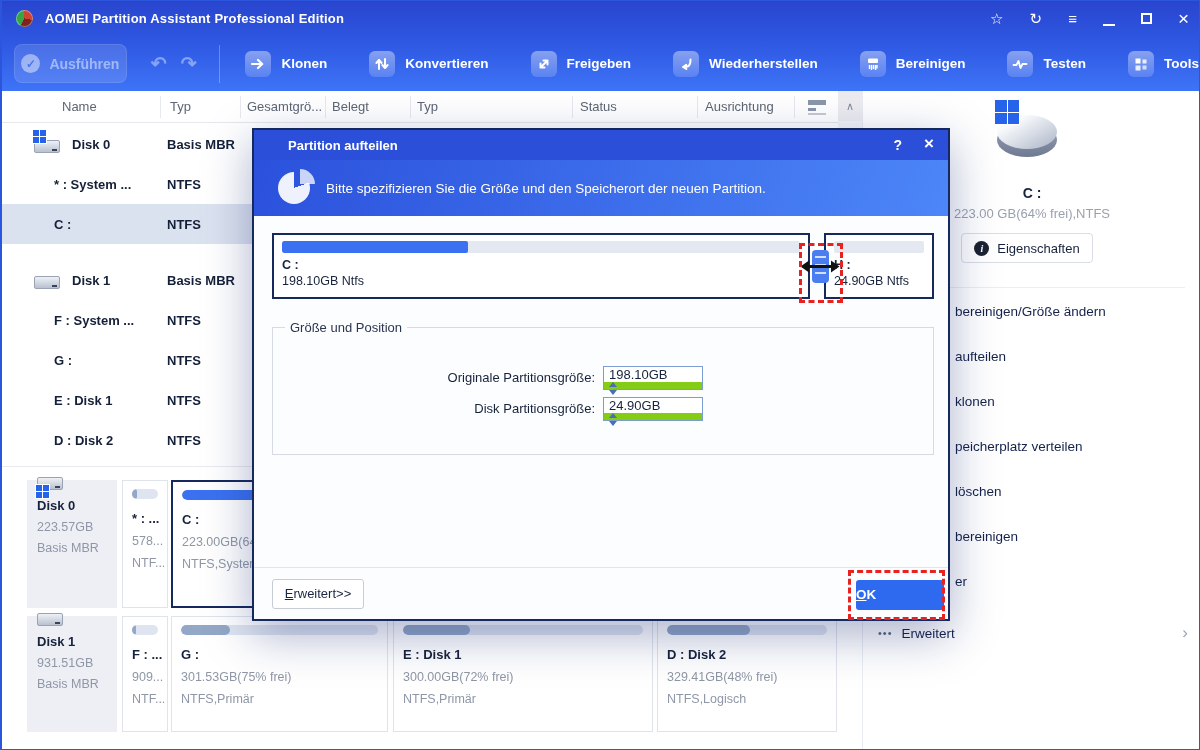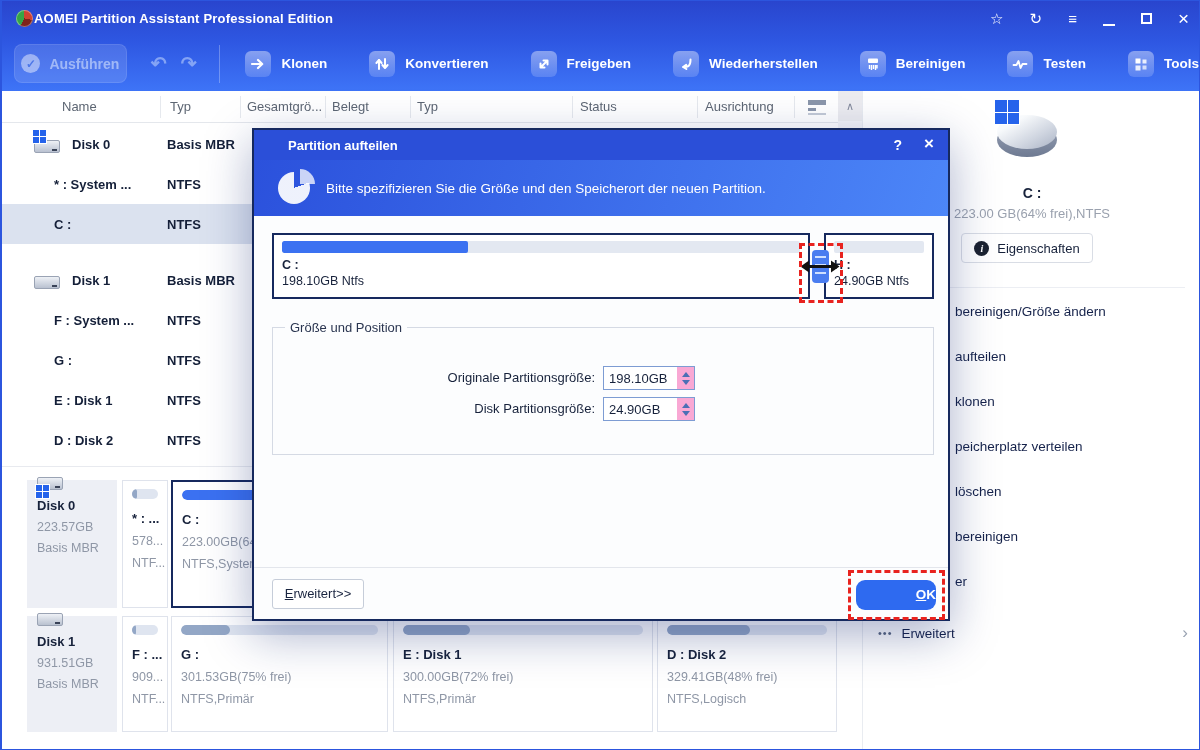--- a/index.html
+++ b/index.html
@@ -8,21 +8,21 @@
   .window { position:relative; width:1200px; height:750px; background:#fff;
             border:1px solid #2c55de; border-left-width:2px; overflow:hidden; }
 
   
   .topbar { position:absolute; left:0; top:0; width:100%; height:90px;
             background:linear-gradient(180deg,#2945ce 0%,#2e57e2 45%,#3e74f7 100%); }
   .titlebar { position:absolute; left:0; top:0; width:100%; height:35px; display:flex; align-items:center; }
   .app-logo { width:17px; height:17px; border-radius:50%; margin-left:14px;
               background:conic-gradient(from 210deg,#35a546 0 150deg,#cf4231 150deg 250deg,#7e231a 250deg 360deg);
               box-shadow:inset 0 0 0 1px rgba(255,255,255,.35); }
-  .app-title { color:#fff; font-weight:700; font-size:13px; margin-left:1px; letter-spacing:.2px; }
+  .app-title { color:#fff; font-weight:700; font-size:13px; margin-left:12px; letter-spacing:.2px; }
   .title-icons { position:absolute; right:10px; top:0; height:35px; display:flex; align-items:center; gap:26px; color:#fff; }
   .title-icons span { font-size:15px; line-height:1; cursor:default; }
   .win-max-glyph { display:inline-block; width:11px; height:11px; border:2px solid #fff; }
   .win-min-glyph { display:inline-block; width:12px; height:2px; background:#fff; margin-bottom:-2px; }
 
   .toolbar { position:absolute; left:0; top:35px; width:100%; height:55px; display:flex; align-items:center; }
   .exec-btn { width:135px; height:39px; margin-left:12px; border-radius:8px;
               background:rgba(255,255,255,.13); border:1px solid rgba(255,255,255,.10);
               display:flex; align-items:center; justify-content:center; gap:9px; }
   .exec-check { width:19px; height:19px; border-radius:50%; background:rgba(255,255,255,.45);
@@ -124,32 +124,32 @@
   .pw-size { font-size:12.5px; margin-top:2px; }
   .pw-handle-grip { position:absolute; left:540px; top:17px; width:17px; height:33px; background:#4a7df0; border-radius:4px; z-index:3; }
   .pw-handle-grip i { display:block; height:2px; background:#cfe0ff; margin:6px 3px 0 3px; }
   .pw-arrow { position:absolute; left:528px; top:27px; z-index:4; }
   .pw-red { position:absolute; left:527px; top:10px; width:44px; height:60px; border:3px dashed #e8231f; z-index:5; }
 
   .groupbox { position:absolute; left:18px; top:197px; width:662px; height:128px; border:1px solid #d5dae4; }
   .gb-legend { position:absolute; left:12px; top:-8px; background:#fcfdfe; padding:0 5px; color:#2a3550; }
   .field-row { position:absolute; left:0; width:100%; height:24px; }
   .field-label { position:absolute; left:0; top:4px; width:322px; text-align:right; }
-  .spinner { position:absolute; left:330px; top:0; width:92px; height:24px; border:1px solid #7d9cd3; background:#f9a8d4; display:flex; }
+  .spinner { position:absolute; left:330px; top:0; width:100px; height:24px; border:1px solid #7d9cd3; background:#84cc16; display:flex;flex-direction:column; }
   .spinner input { flex:1; min-width:0; border:none; outline:none; font:13px "Liberation Sans",sans-serif; padding-left:5px; color:#17223b; }
   .spin-btns { width:17px; display:flex; flex-direction:column; align-items:center; justify-content:center; gap:3px; }
   .spin-btns s { display:block; width:0; height:0; border-left:4px solid transparent; border-right:4px solid transparent; text-decoration:none; }
   .spin-up { border-bottom:5px solid #4a6fb5; }
   .spin-down { border-top:5px solid #4a6fb5; }
 
   .dlg-footer-line { position:absolute; left:0; top:437px; width:100%; height:1px; background:#e3e6ec; }
   .adv-btn { position:absolute; left:18px; top:449px; width:92px; height:30px; background:#fff; border:1px solid #c6cdd9;
              border-radius:3px; text-align:center; line-height:28px; color:#1a2540; }
-  .ok-btn { position:absolute; left:602px; top:450px; width:80px; height:30px; background:#2e6af0; border:none;
-            border-radius:9px; color:#fff; text-align:right; line-height:30px; font-weight:700; font-size:13.5px; }
+  .ok-btn { position:absolute; left:602px; top:450px; width:88px; height:30px; background:#2e6af0; border:none;
+            border-radius:3px; color:#fff; text-align:left; line-height:30px; font-weight:700; font-size:13.5px; }
   .ok-red { position:absolute; left:594px; top:440px; width:97px; height:50px; border:3px dashed #e8231f; }
   .mn { text-decoration:underline; }
 
   svg { display:block; }
 </style>
 </head>
 <body>
 
 <div class="window">
 

